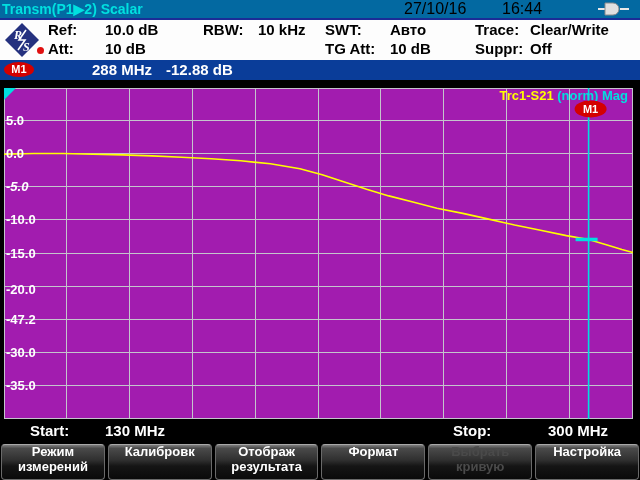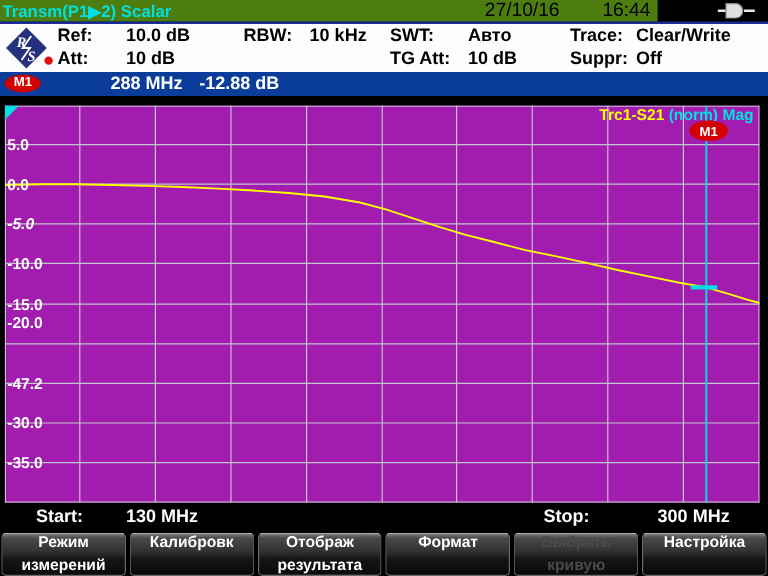--- a/index.html
+++ b/index.html
@@ -1,21 +1,21 @@
 <!DOCTYPE html>
 <html><head>
 <meta charset="utf-8">
 <style>
   html,body{margin:0;padding:0;background:#000;}
   body{width:640px;height:480px;position:relative;overflow:hidden;
        font-family:"Liberation Sans",sans-serif;-webkit-font-smoothing:none;}
   .abs{position:absolute;}
 
   
-  #titlebar{top:0;left:0;width:548px;height:18px;background:#4d7c0f;}
+  #titlebar{top:0;left:0;width:640px;height:18px;background:#0369a1;}
   #app-title{left:2px;top:0;font-size:14px;font-weight:700;color:#00e0e0;line-height:18px;white-space:nowrap;}
   #date-text{left:404px;} #time-text{left:502px;}
   #power-icon{left:598px;top:2px;}
   #title-sep{top:18px;left:0;width:640px;height:2px;background:#1b2c96;}
 
   
   #header{top:20px;left:0;width:640px;height:40px;background:#fdfdfd;color:#000;
           font-size:15px;font-weight:700;}
   .hrow{position:absolute;height:18px;line-height:18px;white-space:nowrap;}
   .r1{top:1px;} .r2{top:20px;}
@@ -40,21 +40,21 @@
   #freqrow{top:419px;left:0;width:640px;height:40px;color:#fff;font-size:15px;font-weight:700;}
   #freqrow span{position:absolute;top:2px;line-height:20px;white-space:nowrap;}
   #start-label{left:30px;} #start-value{left:105px;}
   #stop-label{left:453px;} #stop-value{left:548px;}
 
   
   #softkeys{top:443px;left:0;width:640px;height:37px;display:flex;gap:3px;padding:1px 1px 0 1px;box-sizing:border-box;}
   .softkey{flex:1;border-radius:4px;border:1px solid #6a6a6a;border-top-color:#a8a8a8;
            background:linear-gradient(180deg,#7d7d7d 0%,#4a4a4a 10%,#2f2f2f 45%,#151515 62%,#0a0a0a 100%);
            color:#fff;font-size:13px;font-weight:700;line-height:1.15;
-           display:flex;flex-direction:column;justify-content:space-between;align-items:center;
+           display:flex;flex-direction:column;justify-content:flex-start;align-items:center;
            text-align:center;cursor:pointer;}
   .softkey.disabled{color:#4a4a4a;}
 </style>
 </head>
 <body>
 
 <div class="abs" id="titlebar">
   <span class="abs" id="app-title">Transm(P1▶2) Scalar</span>
   <span class="abs" id="date-text">27/10/16</span>
   <span class="abs" id="time-text">16:44</span>
@@ -137,21 +137,21 @@
         <text x="586.6" y="25" text-anchor="middle" font-family="Liberation Sans,sans-serif" font-size="11" font-weight="700" fill="#fff">M1</text>
       </g>
     </svg>
 </div>
 <div id="ylabels">
     <span class="ylabel" style="top: 112.1px;">5.0</span>
     <span class="ylabel" style="top: 145.2px;">0.0</span>
     <span class="ylabel" style="top: 178.3px; font-style: italic;">-5.0</span>
     <span class="ylabel" style="top: 211.4px;">-10.0</span>
     <span class="ylabel" style="top: 244.5px;">-15.0</span>
-    <span class="ylabel" style="top: 260px;">-20.0</span>
+    <span class="ylabel" style="top: 281px;">-20.0</span>
     <span class="ylabel" style="top: 310.7px;">-47.2</span>
     <span class="ylabel" style="top: 343.8px;">-30.0</span>
     <span class="ylabel" style="top: 376.9px;">-35.0</span>
   </div>
 
 <div class="abs" id="freqrow">
   <span id="start-label">Start:</span>
   <span id="start-value">130 MHz</span>
   <span id="stop-label">Stop:</span>
   <span id="stop-value">300 MHz</span>

